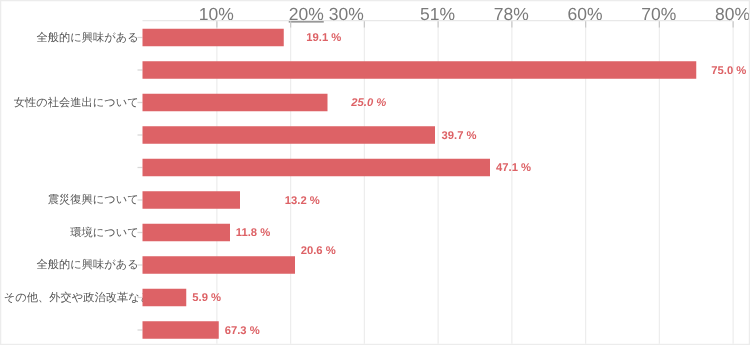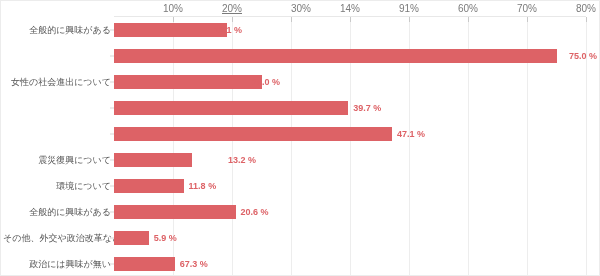--- a/index.html
+++ b/index.html
@@ -36,21 +36,21 @@
     left: 113px;
     top: 15px;
     width: 472px;
     height: 1px;
     background: #e8e8e8;
   }
   .tick-label {
     position: absolute;
     top: 2px;
     transform: translateX(-50%);
-    font-size: 10px;
+    font-size: 14px;
     color: #7a7a7a;
     letter-spacing: 0px;
     white-space: nowrap;
   }
   .gridline {
     position: absolute;
     top: 0;
     width: 1px;
     height: 259px;
     background: #ededed;
@@ -125,69 +125,68 @@
       <div class="cat-tick" style="top: 91px;"></div>
       <div class="cat-tick" style="top: 117px;"></div>
       <div class="cat-label" style="top: 143px;">震災復興について</div>
       <div class="cat-tick" style="top: 143px;"></div>
       <div class="cat-label" style="top: 169px;">環境について</div>
       <div class="cat-tick" style="top: 169px;"></div>
       <div class="cat-label" style="top: 195px;">全般的に興味がある</div>
       <div class="cat-tick" style="top: 195px;"></div>
       <div class="cat-label" style="top: 221px;">その他、外交や政治改革など</div>
       <div class="cat-tick" style="top: 221px;"></div>
-      <div class="cat-label" style="top: 247px;">政治には興味が無い</div>
       <div class="cat-tick" style="top: 247px;"></div>
     </div>
 
   <div class="plot">
     <div id="gridlines">
         <div class="gridline" style="left: 59px;"></div>
         <div class="gridline" style="left: 118px;"></div>
         <div class="gridline" style="left: 177px;"></div>
         <div class="gridline" style="left: 236px;"></div>
         <div class="gridline" style="left: 295px;"></div>
         <div class="gridline" style="left: 354px;"></div>
         <div class="gridline" style="left: 413px;"></div>
         <div class="gridline" style="left: 472px;"></div>
       </div>
     <div id="bars">
         <div class="bar" style="top: 13px; width: 112.69px; background: rgb(221, 98, 102);"></div>
-        <div class="bar-value" style="top: 13px; left: 95px; color: rgb(221, 98, 102);">19.1 %</div>
+        <div class="bar-value" style="top: 13px; left: 126px; color: rgb(221, 98, 102);">19.1 %</div>
         <div class="bar" style="top: 39px; width: 442.5px; background: rgb(221, 98, 102);"></div>
         <div class="bar-value" style="top: 39px; left: 450px; color: rgb(221, 98, 102);">75.0 %</div>
         <div class="bar" style="top: 65px; width: 147.5px; background: rgb(221, 98, 102);"></div>
-        <div class="bar-value" style="top: 65px; left: 133px; color: rgb(221, 98, 102);">25.0 %</div>
+        <div class="bar-value" style="top: 65px; left: 162px; color: rgb(221, 98, 102); font-style: italic;">25.0 %</div>
         <div class="bar" style="top: 91px; width: 234.23px; background: rgb(221, 98, 102);"></div>
         <div class="bar-value" style="top: 91px; left: 234.23px; color: rgb(221, 98, 102);">39.7 %</div>
         <div class="bar" style="top: 117px; width: 277.89px; background: rgb(221, 98, 102);"></div>
         <div class="bar-value" style="top: 117px; left: 277.89px; color: rgb(221, 98, 102);">47.1 %</div>
         <div class="bar" style="top: 143px; width: 77.88px; background: rgb(221, 98, 102);"></div>
         <div class="bar-value" style="top: 143px; left: 77.88px; color: rgb(221, 98, 102); padding-left: 36px;">13.2 %</div>
         <div class="bar" style="top: 169px; width: 69.62px; background: rgb(221, 98, 102);"></div>
         <div class="bar-value" style="top: 169px; left: 69.62px; color: rgb(221, 98, 102);">11.8 %</div>
         <div class="bar" style="top: 195px; width: 121.54px; background: rgb(221, 98, 102);"></div>
-        <div class="bar-value" style="top: 195px; left: 121.54px; color: rgb(221, 98, 102);">20.6 %</div>
+        <div class="bar-value" style="top: 183px; left: 121.54px; color: rgb(221, 98, 102);">20.6 %</div>
         <div class="bar" style="top: 221px; width: 34.81px; background: rgb(221, 98, 102);"></div>
         <div class="bar-value" style="top: 221px; left: 34.81px; color: rgb(221, 98, 102);">5.9 %</div>
         <div class="bar" style="top: 247px; width: 60.77px; background: rgb(221, 98, 102);"></div>
         <div class="bar-value" style="top: 247px; left: 60.77px; color: rgb(221, 98, 102);">67.3 %</div>
       </div>
   </div>
 
   <div id="ticks">
       <div class="tick-label" style="left: 172px;">10%</div>
       <div class="tickmark" style="left: 172px;"></div>
-      <div class="tick-label" style="left: 231px; text-decoration: underline;">20%</div>
+      <div class="tick-label" style="left: 244px; text-decoration: underline;">20%</div>
       <div class="tickmark" style="left: 231px;"></div>
-      <div class="tick-label" style="left: 300px;">30%</div>
+      <div class="tick-label" style="left: 276px;">30%</div>
       <div class="tickmark" style="left: 290px;"></div>
-      <div class="tick-label" style="left: 349px;">14%</div>
+      <div class="tick-label" style="left: 349px;">51%</div>
       <div class="tickmark" style="left: 349px;"></div>
-      <div class="tick-label" style="left: 408px;">91%</div>
+      <div class="tick-label" style="left: 408px;">78%</div>
       <div class="tickmark" style="left: 408px;"></div>
       <div class="tick-label" style="left: 467px;">60%</div>
       <div class="tickmark" style="left: 467px;"></div>
       <div class="tick-label" style="left: 526px;">70%</div>
       <div class="tickmark" style="left: 526px;"></div>
       <div class="tick-label" style="left: 585px;">80%</div>
       <div class="tickmark" style="left: 585px;"></div>
     </div>
 
 </div>

